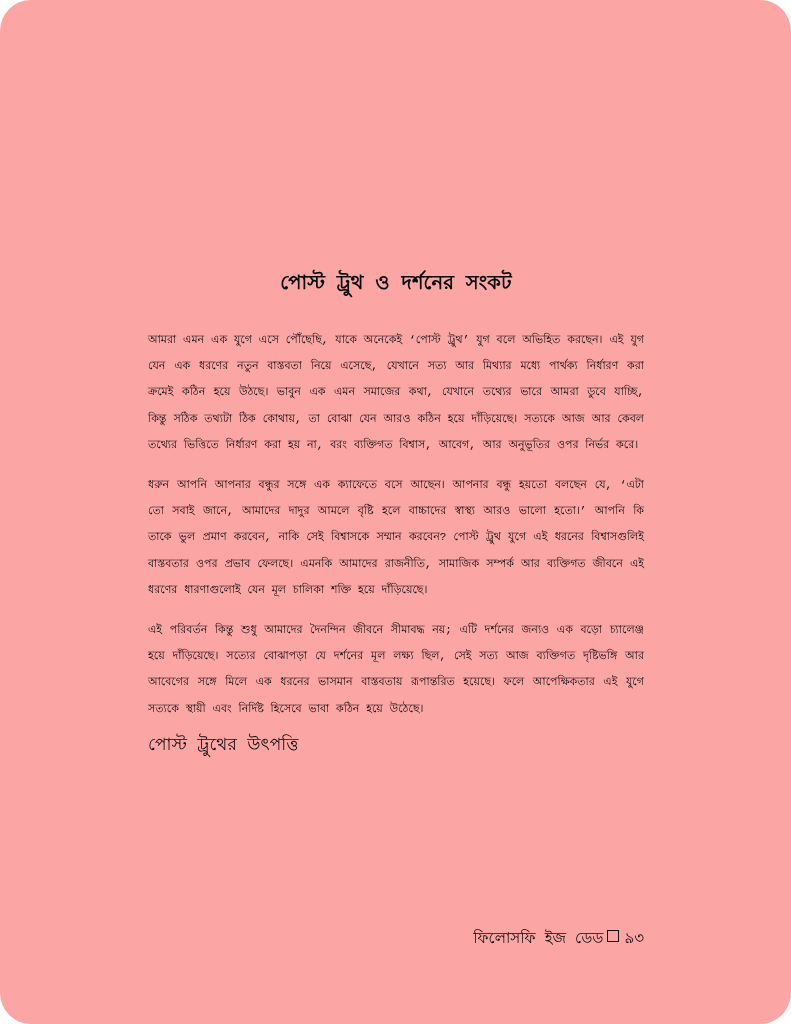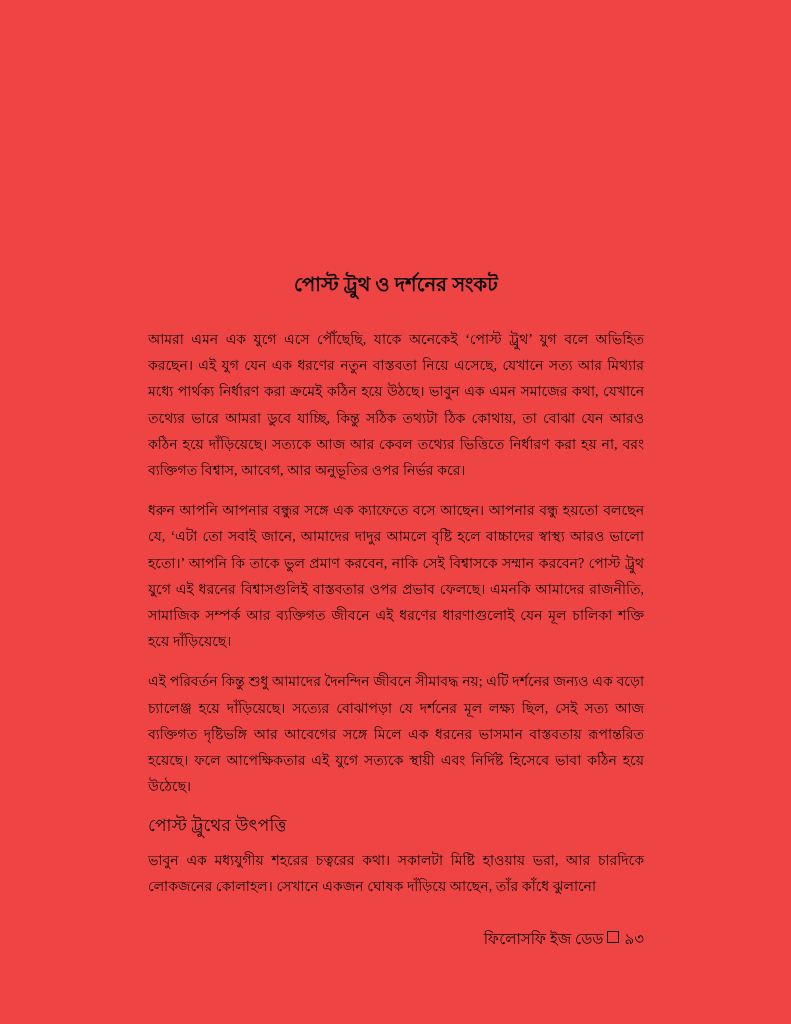--- a/index.html
+++ b/index.html
@@ -7,24 +7,25 @@
     margin: 0;
     padding: 0;
     background: #ffffff;
   }
 
   .page {
     position: relative;
     width: 791px;
     height: 1024px;
     margin: 0 auto;
-    background: #ef4444;
+    background: #fca5a5;
     overflow: hidden;
-    font-family: Liberation Serif, serif;
+    font-family: Liberation Mono, monospace;
     color: #0a0a0a;
+    border-radius: 31px;
     -webkit-font-smoothing: antialiased;
   }
 
   
   .content {
     position: absolute;
     left: 148px;
     top: 0;
     width: 496px;
     height: 1024px;
@@ -48,21 +49,21 @@
   .body-block {
     position: absolute;
     top: 327px;
     left: 0;
     width: 496px;
   }
 
   p.para {
     margin: 0 0 14px 0;
     padding: 0;
-    font-size: 14px;
+    font-size: 11px;
     line-height: 26.2px;
     text-align: justify;
     text-justify: inter-word;
     text-indent: 0;
     word-spacing: 0.2px;
     hyphens: none;
   }
 
   p.para:last-of-type {
     margin-bottom: 0;
@@ -119,21 +120,20 @@
     <div class="body-block">
 
       <p class="para">আমরা এমন এক যুগে এসে পৌঁছেছি, যাকে অনেকেই ‘পোস্ট ট্রুথ’ যুগ বলে অভিহিত করছেন। এই যুগ যেন এক ধরণের নতুন বাস্তবতা নিয়ে এসেছে, যেখানে সত্য আর মিথ্যার মধ্যে পার্থক্য নির্ধারণ করা ক্রমেই কঠিন হয়ে উঠছে। ভাবুন এক এমন সমাজের কথা, যেখানে তথ্যের ভারে আমরা ডুবে যাচ্ছি, কিন্তু সঠিক তথ্যটা ঠিক কোথায়, তা বোঝা যেন আরও কঠিন হয়ে দাঁড়িয়েছে। সত্যকে আজ আর কেবল তথ্যের ভিত্তিতে নির্ধারণ করা হয় না, বরং ব্যক্তিগত বিশ্বাস, আবেগ, আর অনুভূতির ওপর নির্ভর করে।</p>
 
       <p class="para">ধরুন আপনি আপনার বন্ধুর সঙ্গে এক ক্যাফেতে বসে আছেন। আপনার বন্ধু হয়তো বলছেন যে, ‘এটা তো সবাই জানে, আমাদের দাদুর আমলে বৃষ্টি হলে বাচ্চাদের স্বাস্থ্য আরও ভালো হতো।’ আপনি কি তাকে ভুল প্রমাণ করবেন, নাকি সেই বিশ্বাসকে সম্মান করবেন? পোস্ট ট্রুথ যুগে এই ধরনের বিশ্বাসগুলিই বাস্তবতার ওপর প্রভাব ফেলছে। এমনকি আমাদের রাজনীতি, সামাজিক সম্পর্ক আর ব্যক্তিগত জীবনে এই ধরণের ধারণাগুলোই যেন মূল চালিকা শক্তি হয়ে দাঁড়িয়েছে।</p>
 
       <p class="para">এই পরিবর্তন কিন্তু শুধু আমাদের দৈনন্দিন জীবনে সীমাবদ্ধ নয়; এটি দর্শনের জন্যও এক বড়ো চ্যালেঞ্জ হয়ে দাঁড়িয়েছে। সত্যের বোঝাপড়া যে দর্শনের মূল লক্ষ্য ছিল, সেই সত্য আজ ব্যক্তিগত দৃষ্টিভঙ্গি আর আবেগের সঙ্গে মিলে এক ধরনের ভাসমান বাস্তবতায় রূপান্তরিত হয়েছে। ফলে আপেক্ষিকতার এই যুগে সত্যকে স্থায়ী এবং নির্দিষ্ট হিসেবে ভাবা কঠিন হয়ে উঠেছে।</p>
 
       <h2 class="section-heading">পোস্ট ট্রুথের উৎপত্তি</h2>
 
-      <p class="para para-continued">ভাবুন এক মধ্যযুগীয় শহরের চত্বরের কথা। সকালটা মিষ্টি হাওয়ায় ভরা, আর চারদিকে লোকজনের কোলাহল। সেখানে একজন ঘোষক দাঁড়িয়ে আছেন, তাঁর কাঁধে ঝুলানো</p>
 
     </div>
   </div>
 
   <div class="page-footer">
     <span>ফিলোসফি ইজ ডেড</span><span class="footer-sep"></span><span>৯৩</span>
   </div>
 
 </div>
 

